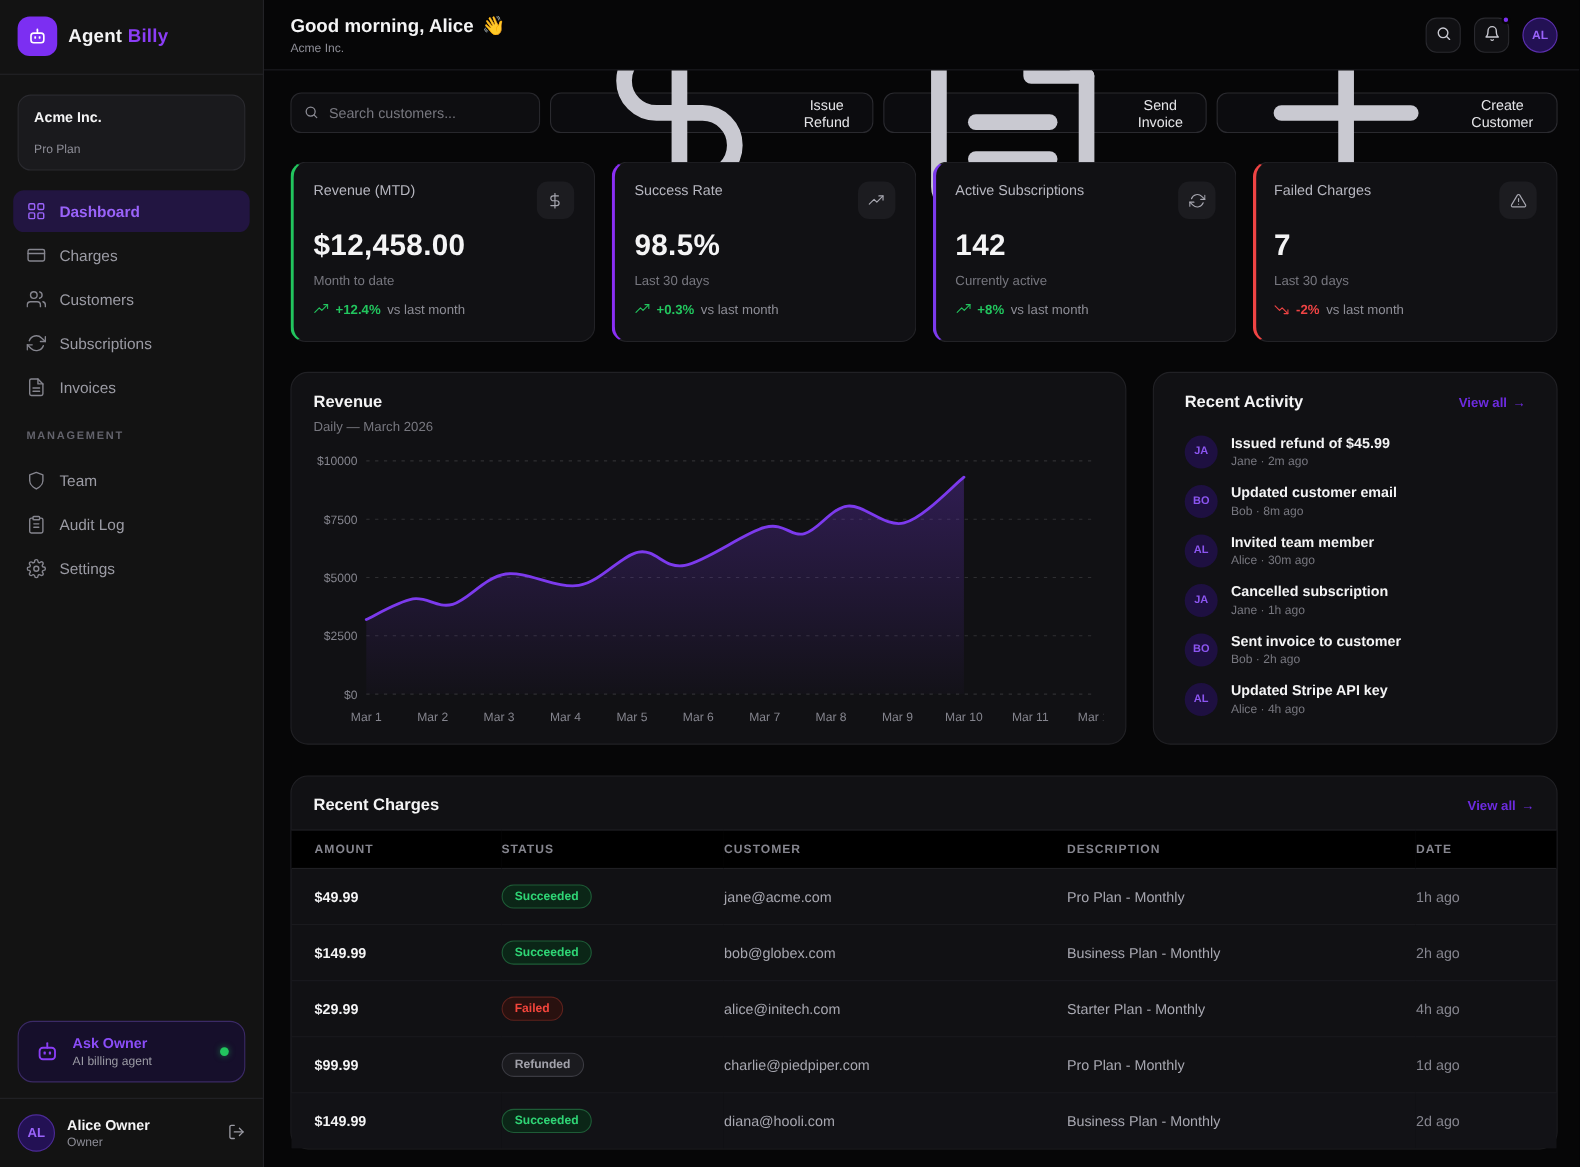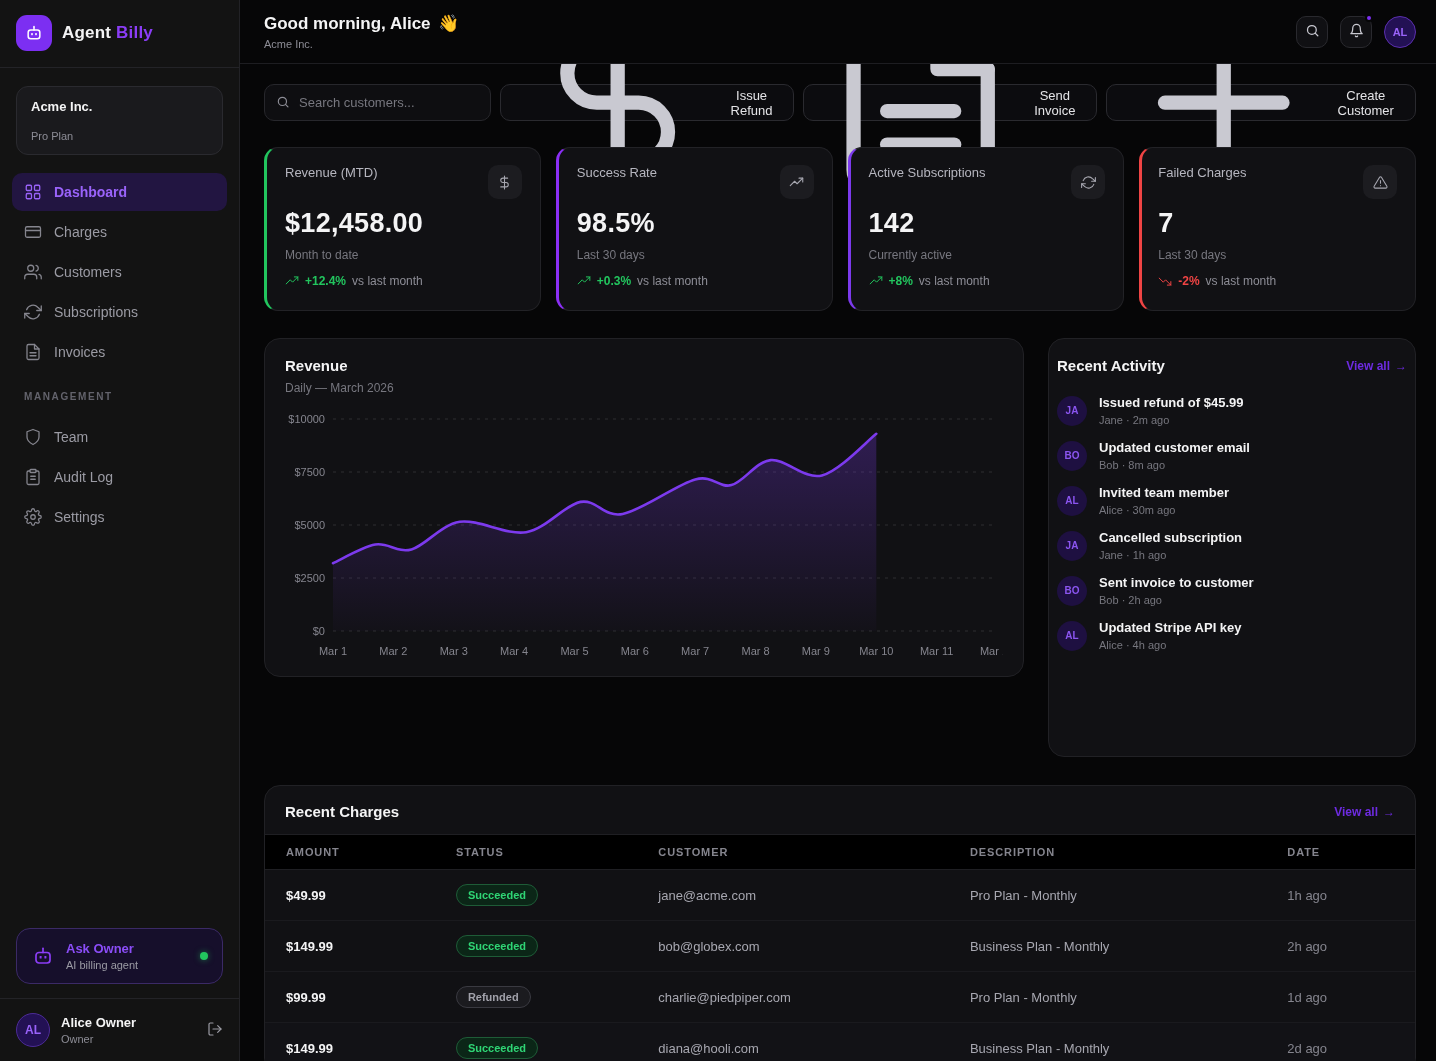--- a/index.html
+++ b/index.html
@@ -89,21 +89,21 @@
   .t-up { color:#22c55e; font-weight:700; } .t-down { color:#ef4444; font-weight:700; }
 
   
   .midgrid { display:grid; grid-template-columns:1fr 368px; gap:24px; margin-top:27px; }
   .card { background:#111114; border:1px solid #212125; border-radius:16px; }
   .chart-card { padding:18px 20px; height:339px; }
   .card-title { font-size:15px; font-weight:700; }
   .card-sub { font-size:12px; color:#77777f; margin-top:7px; }
   .chart-host { margin-top:10px; }
 
-  .act-card { padding:18px 8px; height:419px; }
+  .act-card { padding:18px 28px; height:339px; }
   .card-head { display:flex; align-items:center; justify-content:space-between; }
   .view-all { color:#6d2be0; font-size:12px; font-weight:700; text-decoration:none; cursor:pointer;
     display:flex; align-items:center; gap:5px; background:none; border:none; font-family:inherit; }
   .act-list { margin-top:14px; display:flex; flex-direction:column; }
   .act-item { display:flex; gap:12px; align-items:center; padding:7px 0; cursor:pointer; border-radius:8px; }
   .act-avatar { width:30px; height:30px; min-width:30px; border-radius:50%; background:#1e1041;
     color:#8b55f0; font-size:10px; font-weight:700; display:flex; align-items:center; justify-content:center; }
   .act-title { font-size:13px; font-weight:700; }
   .act-meta { font-size:11px; color:#77777f; margin-top:4px; }
 
@@ -400,21 +400,21 @@
                   <svg viewBox="0 0 24 24" fill="none" stroke="currentColor" stroke-width="1.7" stroke-linecap="round" stroke-linejoin="round" style="width:100%;height:100%">
                     <polyline points="2 17 9 10 13 14 22 5"></polyline>
                     <polyline points="16 5 22 5 22 11"></polyline>
                   </svg>
                 </span>
               </span>
       <span class="t-up">+0.3%</span>
       <span>vs last month</span>
     </div>
   </div>
-          <div class="stat-card" style="border-left-color: rgb(124, 58, 237);">
+          <div class="stat-card" style="border-left-color: rgb(124, 58, 237); border-radius: 13px;">
     <div class="sc-top">
       <span class="sc-label">Active Subscriptions</span>
       <span class="sc-chip">
                 <span style="width:15px;height:15px;display:flex">
                   <svg viewBox="0 0 24 24" fill="none" stroke="currentColor" stroke-width="1.7" stroke-linecap="round" stroke-linejoin="round" style="width:100%;height:100%">
                     <polyline points="23 4 23 10 17 10"></polyline>
                     <polyline points="1 20 1 14 7 14"></polyline>
                     <path d="M3.51 9a9 9 0 0 1 14.85-3.36L23 10"></path>
                     <path d="M1 14l4.64 4.36A9 9 0 0 0 20.49 15"></path>
                   </svg>
@@ -586,20 +586,27 @@
     <td class="td-date">1h ago</td>
   </tr>
               <tr>
     <td class="td-amount">$149.99</td>
     <td><span class="pill succeeded">Succeeded</span></td>
     <td class="td-customer">bob@globex.com</td>
     <td class="td-desc">Business Plan - Monthly</td>
     <td class="td-date">2h ago</td>
   </tr>
               <tr>
+    <td class="td-amount">$29.99</td>
+    <td><span class="pill failed">Failed</span></td>
+    <td class="td-customer">alice@initech.com</td>
+    <td class="td-desc">Starter Plan - Monthly</td>
+    <td class="td-date">4h ago</td>
+  </tr>
+              <tr>
     <td class="td-amount">$99.99</td>
     <td><span class="pill refunded">Refunded</span></td>
     <td class="td-customer">charlie@piedpiper.com</td>
     <td class="td-desc">Pro Plan - Monthly</td>
     <td class="td-date">1d ago</td>
   </tr>
               <tr>
     <td class="td-amount">$149.99</td>
     <td><span class="pill succeeded">Succeeded</span></td>
     <td class="td-customer">diana@hooli.com</td>

